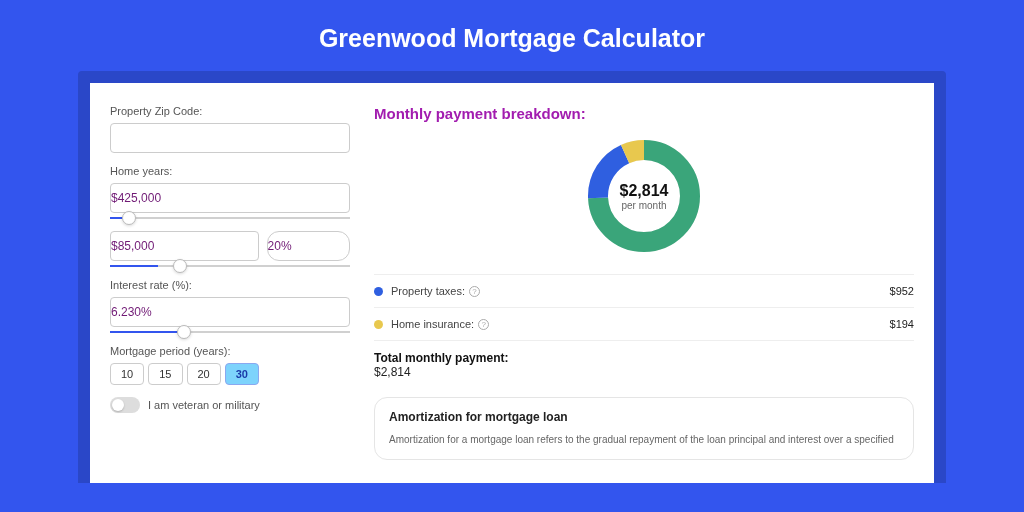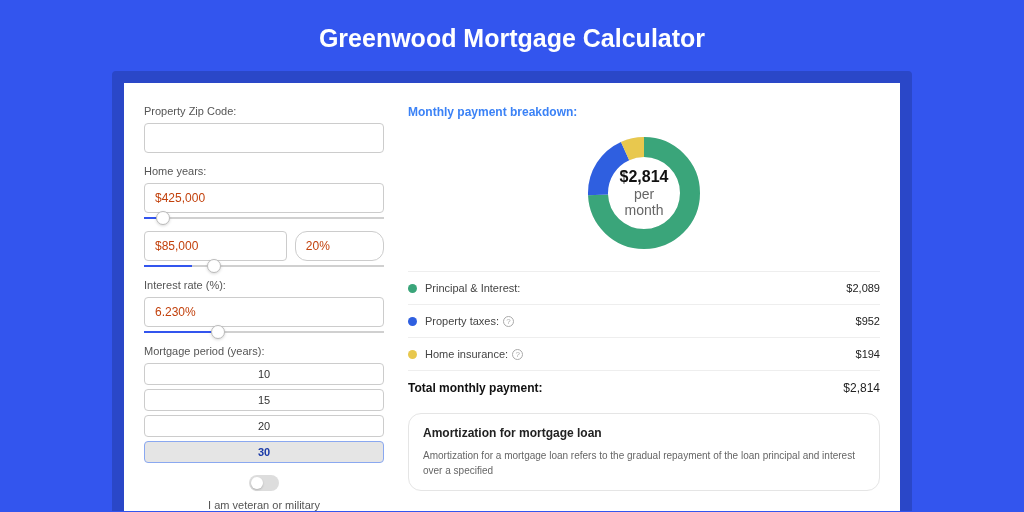--- a/index.html
+++ b/index.html
@@ -13,21 +13,21 @@
   .page-title {
     text-align: center;
     color: #fff;
     font-size: 25px;
     font-weight: 700;
     padding: 24px 0 18px;
   }
   .inner-band {
     background: #2a47c8;
     margin: 0 auto;
-    width: 800px;
+    width: 868px;
     border-radius: 4px 4px 0 0;
     padding: 12px 12px 0;
   }
   .card {
     background: #fff;
     width: 100%;
     display: flex;
     padding: 22px 20px 0;
     gap: 24px;
     min-height: 400px;
@@ -38,22 +38,22 @@
     font-size: 11px;
     color: #555;
     margin-bottom: 6px;
   }
   .input {
     width: 100%;
     height: 30px;
     border: 1px solid #ccc;
     border-radius: 4px;
     font-size: 12px;
-    padding: 0 10px;
-    color: #c2410c;
+    padding: 0 0;
+    color: #701a75;
     background: #fff;
   }
   .field-group { margin-bottom: 12px; }
   .slider-track {
     position: relative;
     height: 2px;
     background: #d0d0d0;
     margin-top: 4px;
   }
   .slider-fill {
@@ -67,73 +67,73 @@
     width: 14px; height: 14px;
     background: #fff;
     border: 1px solid #bbb;
     border-radius: 50%;
     transform: translate(-50%, -50%);
     box-shadow: 0 1px 3px rgba(0,0,0,0.15);
   }
   .row2 { display: flex; gap: 8px; align-items: center; }
   .row2 .input:first-child { flex: 1.8; }
   .row2 .input:last-child { flex: 1; border-radius: 12px; }
-  .period-btns { display: flex; gap: 4px; margin-top: 4px; flex-direction: column; }
+  .period-btns { display: flex; gap: 4px; margin-top: 4px; }
   .period-btn {
     border: 1px solid #ccc;
     background: #fff;
     font-size: 11px;
     padding: 4px 10px;
     border-radius: 4px;
     color: #333;
     cursor: pointer;
   }
   .period-btn.selected {
-    background: #e5e5e5;
+    background: #7dd3fc;
     border-color: #8aa8f0;
     color: #1a3aa8;
     font-weight: 600;
     text-align: center;
   }
-  .toggle-row { display: flex; align-items: center; gap: 8px; margin-top: 10px; flex-direction: column; }
+  .toggle-row { display: flex; align-items: center; gap: 8px; margin-top: 10px; }
   .toggle {
     width: 30px; height: 16px;
     background: #ddd;
     border-radius: 10px;
     position: relative;
   }
   .toggle::after {
     content: "";
     position: absolute;
     width: 12px; height: 12px;
     background: #fff;
     border-radius: 50%;
     top: 2px; left: 2px;
     box-shadow: 0 1px 2px rgba(0,0,0,0.2);
   }
   .section-title {
-    font-size: 12px;
+    font-size: 15px;
     font-weight: 700;
-    color: #3b82f6;
+    color: #a21caf;
     margin-bottom: 14px;
   }
   .donut-wrap { display: flex; justify-content: center; margin-bottom: 18px; }
   .donut {
     position: relative;
     width: 120px; height: 120px;
   }
   .donut svg { transform: rotate(-90deg); }
   .donut-center {
     position: absolute;
     top: 50%; left: 50%;
     transform: translate(-50%, -50%);
     text-align: center;
   }
   .donut-value { font-size: 16px; font-weight: 700; color: #111; }
-  .donut-sub { font-size: 14px; color: #666; }
+  .donut-sub { font-size: 10px; color: #666; }
   .legend-row {
     display: flex;
     align-items: center;
     padding: 10px 0;
     border-top: 1px solid #eee;
     font-size: 11px;
     color: #444;
   }
   .legend-row:first-of-type { border-top: 1px solid #eee; }
   .dot {
@@ -144,20 +144,21 @@
   }
   .legend-label { flex: 1; display: flex; align-items: center; gap: 4px; }
   .legend-amount { font-weight: 500; color: #222; }
   .total-row {
     display: flex;
     padding: 10px 0;
     border-top: 1px solid #eee;
     font-size: 12px;
     font-weight: 700;
     color: #111;
+    flex-direction: column;
   }
   .total-row .legend-label { flex: 1; }
   .info-icon {
     display: inline-flex;
     width: 11px; height: 11px;
     border: 1px solid #aaa;
     border-radius: 50%;
     font-size: 8px;
     color: #aaa;
     align-items: center;
@@ -248,25 +249,20 @@
           </svg>
           <div class="donut-center">
             <div class="donut-value">$2,814</div>
             <div class="donut-sub">per month</div>
           </div>
         </div>
       </div>
 
       <div id="legend-rows">
           <div class="legend-row">
-            <span class="dot" style="background: rgb(58, 165, 122);"></span>
-            <span class="legend-label">Principal &amp; Interest:</span>
-            <span class="legend-amount">$2,089</span>
-          </div>
-          <div class="legend-row">
             <span class="dot" style="background: rgb(47, 95, 224);"></span>
             <span class="legend-label">Property taxes: <span class="info-icon">?</span></span>
             <span class="legend-amount">$952</span>
           </div>
           <div class="legend-row">
             <span class="dot" style="background: rgb(232, 200, 78);"></span>
             <span class="legend-label">Home insurance: <span class="info-icon">?</span></span>
             <span class="legend-amount">$194</span>
           </div>
         </div>

